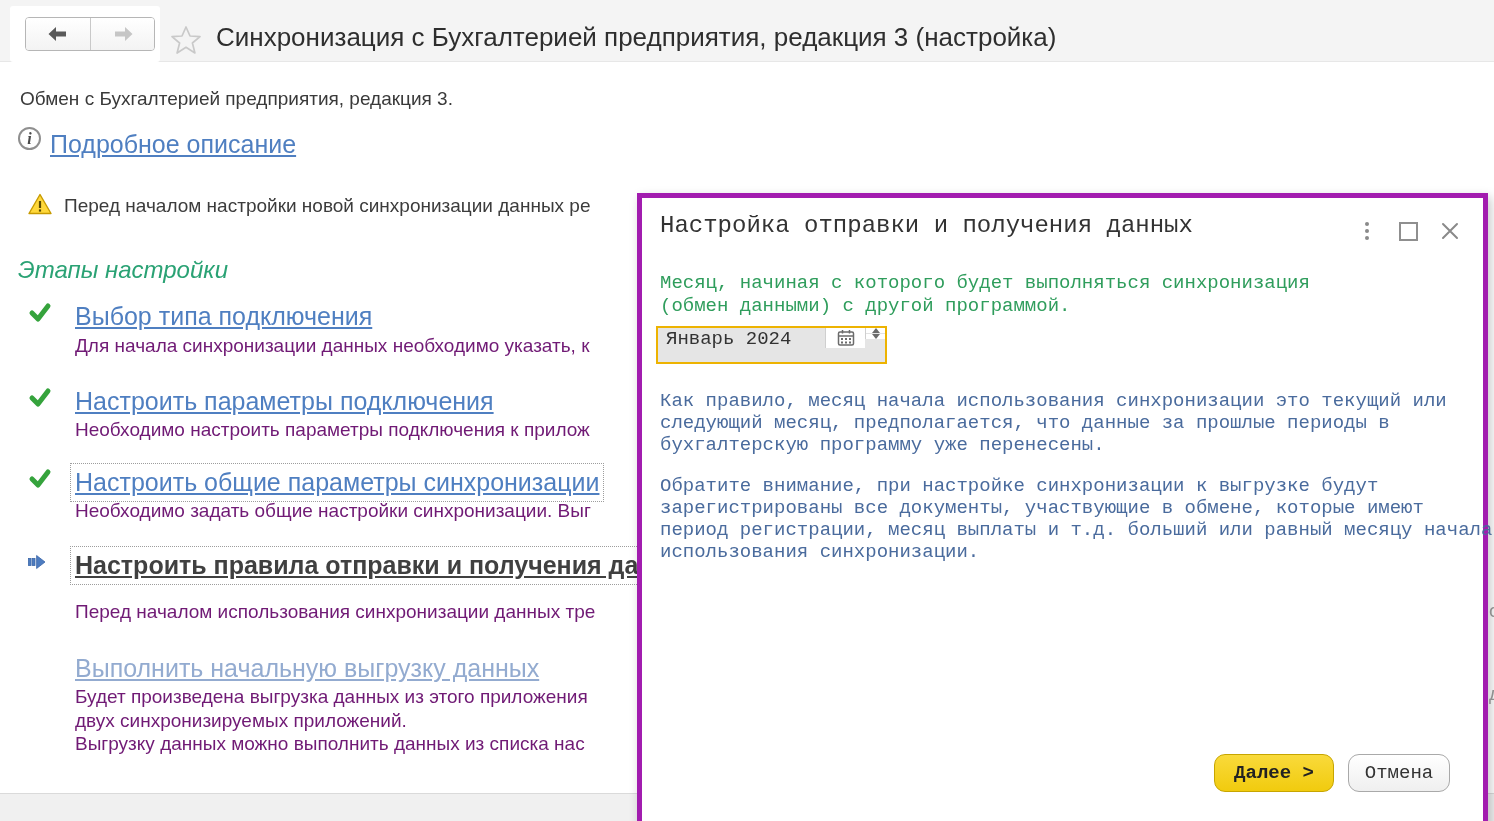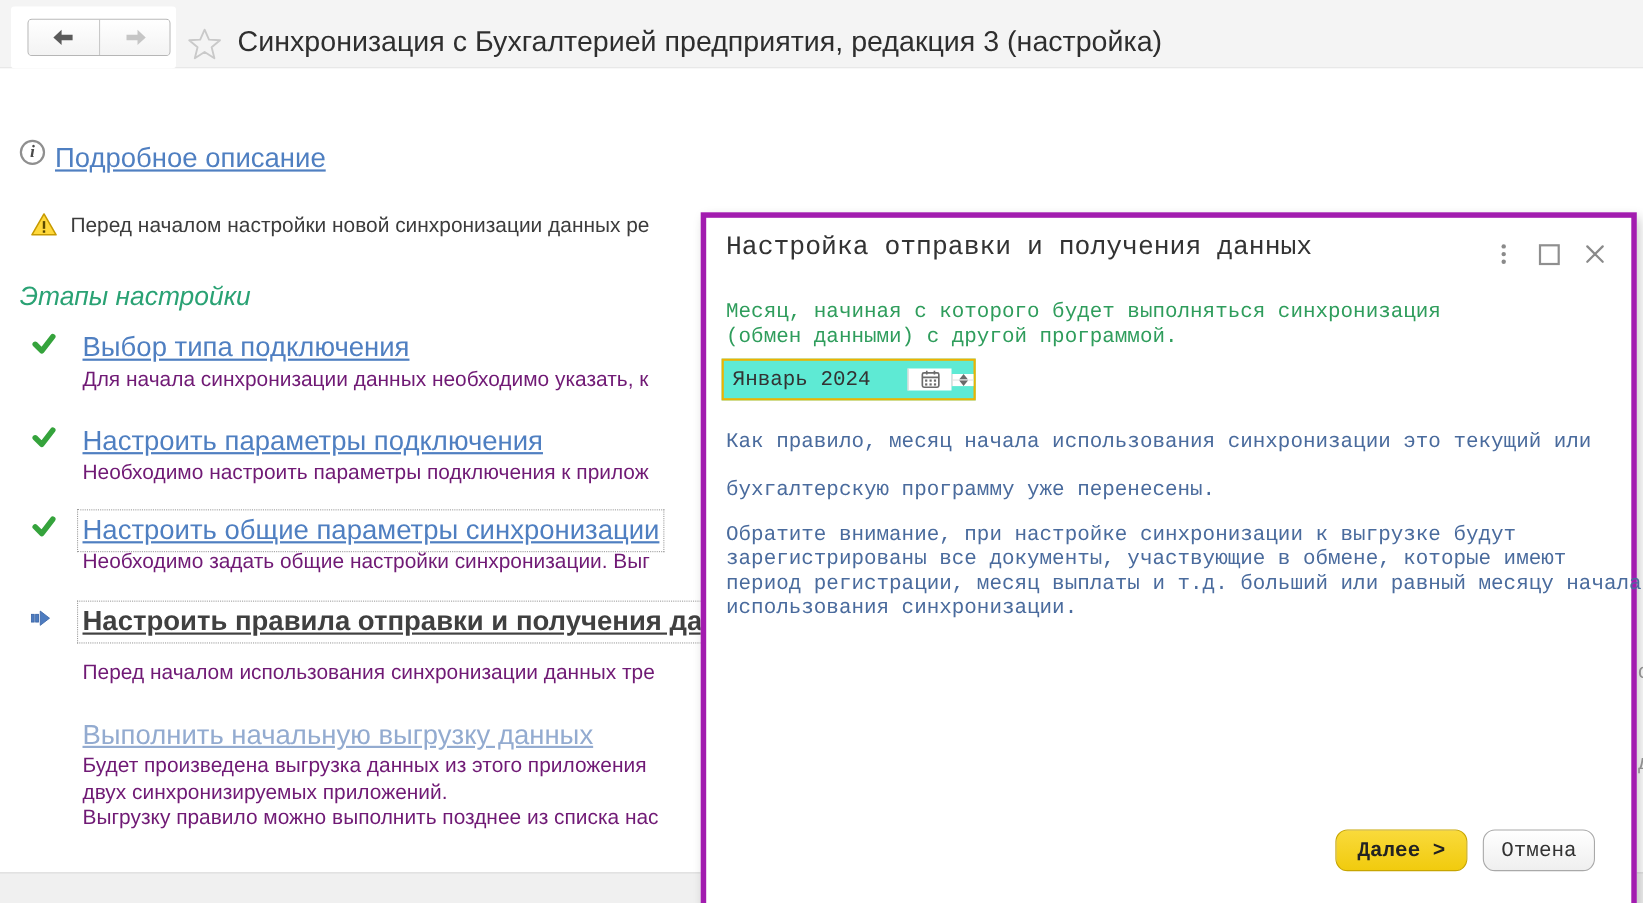--- a/index.html
+++ b/index.html
@@ -46,21 +46,21 @@
   .dialog { position:absolute; left:637px; top:193px; width:851px; height:678px; background:#ffffff;
             border:5px solid #a21caf; box-shadow:3px 4px 10px rgba(0,0,0,0.22); z-index:10;font-family:Liberation Mono, monospace; }
   .dlg-title { left:18px; top:14px; font-size:24px; color:#333333; }
   .dlg-ctrl { top:22px; width:22px; height:22px; display:flex; align-items:center; justify-content:center; cursor:pointer; }
   .kebab { left:714px; }
   .kebab-dots { width:4px; height:4px; border-radius:50%; background:#8a8a8a; box-shadow:0 7px 0 #8a8a8a, 0 14px 0 #8a8a8a; margin-bottom:14px; }
   .maxi { left:755px; }
   .maxi-box { width:19px; height:19px; border:2px solid #8f8f8f; background:transparent; }
   .close { left:797px; }
   .dlg-hint { left:18px; font-size:19px; color:#2f9d5c; }
-  .month-field { left:14px; top:128px; width:231px; height:38px; border:2px solid #edb301; background:#5eead4; display:flex; align-items:center; cursor:text; }
+  .month-field { left:14px; top:128px; width:231px; height:38px; border:2px solid #edb301; background:#e5e5e5; display:flex; align-items:flex-start; cursor:text; }
   .month-value { flex:1; display:flex; align-items:center; padding-left:8px; font-size:19px; color:#333333; }
   .cal-btn { width:40px; border-left:1px solid #cfcfcf; display:flex; align-items:center; justify-content:center; cursor:pointer; background:#fff; }
   .spin { width:20px; border-left:1px solid #cfcfcf; display:flex; flex-direction:column; background:#fff; }
   .spin-half { flex:1; display:flex; align-items:center; justify-content:center; cursor:pointer; }
   .spin-half + .spin-half { border-top:1px solid #e2e2e2; }
   .tri-up { width:0; height:0; border-left:4px solid transparent; border-right:4px solid transparent; border-bottom:5px solid #6a6a6a; }
   .tri-dn { width:0; height:0; border-left:4px solid transparent; border-right:4px solid transparent; border-top:5px solid #6a6a6a; }
   .dlg-para { left:18px; font-size:19px; color:#4a6b9d; }
   .btn { position:absolute; top:556px; height:38px; border-radius:11px; font-size:19px; display:flex; align-items:center; justify-content:center; cursor:pointer; font-family:inherit; }
   .btn-next { left:572px; width:120px; background:linear-gradient(#f9da3b,#f1cb0e); border:1px solid #c7a500; font-weight:bold; color:#222222; }
@@ -87,20 +87,21 @@
       </div>
     </div>
     <span class="star">
       <svg width="32" height="32" viewBox="0 0 32 32">
         <path d="M16 3 L20 12 L30 12.6 L22.4 19 L24.9 29 L16 23.3 L7.1 29 L9.6 19 L2 12.6 L12 12 Z" fill="none" stroke="#c9c9c9" stroke-width="1.7" stroke-linejoin="round"></path>
       </svg>
     </span>
     <div class="page-title">Синхронизация с Бухгалтерией предприятия, редакция 3 (настройка)</div>
   </div>
 
+  <div class="abs intro-text nowrap">Обмен с Бухгалтерией предприятия, редакция 3.</div>
   <span class="abs info-icon"></span>
   <a class="abs link detail-link nowrap">Подробное описание</a>
 
   <span class="abs warn-icon">
     <svg width="24" height="22" viewBox="0 0 24 22">
       <path d="M12 1.5 L23 20.5 L1 20.5 Z" fill="#ffd83b" stroke="#c79a00" stroke-width="1.4" stroke-linejoin="round"></path>
       <rect x="10.9" y="8" width="2.2" height="7" fill="#5b4a00"></rect>
       <rect x="10.9" y="16.4" width="2.2" height="2.2" fill="#5b4a00"></rect>
     </svg>
   </span>
@@ -140,21 +141,21 @@
         <path d="M8.6 3.5 L17 10 L8.6 16.5 Z"></path>
       </g>
     </svg>
   </span>
   <a class="abs link step-link step-link-current focus-dotted nowrap" style="top:551px">Настроить правила отправки и получения данных</a>
   <div class="abs step-desc nowrap" style="top:601px">Перед началом использования синхронизации данных тре</div>
 
   <a class="abs link step-link step-link-muted nowrap" style="top:654px">Выполнить начальную выгрузку данных</a>
   <div class="abs step-desc nowrap" style="top:686px">Будет произведена выгрузка данных из этого приложения</div>
   <div class="abs step-desc nowrap" style="top:710px">двух синхронизируемых приложений.</div>
-  <div class="abs step-desc nowrap" style="top:733px">Выгрузку правило можно выполнить позднее из списка нас</div>
+  <div class="abs step-desc nowrap" style="top:733px">Выгрузку данных можно выполнить данных из списка нас</div>
 
   <div class="abs edge-frag nowrap" style="top:600px">о</div>
   <div class="abs edge-frag nowrap" style="top:683px">д</div>
 
   <div class="footer-strip"></div>
 
   <div class="dialog">
     <div class="abs dlg-title nowrap">Настройка отправки и получения данных</div>
 
     <span class="abs dlg-ctrl kebab">
@@ -194,20 +195,21 @@
         <div class="spin-half">
             <span class="tri-up"></span>
           </div>
         <div class="spin-half">
             <span class="tri-dn"></span>
           </div>
       </div>
     </div>
 
     <div class="abs dlg-para nowrap" style="top:192px">Как правило, месяц начала использования синхронизации это текущий или</div>
+    <div class="abs dlg-para nowrap" style="top:214px">следующий месяц, предполагается, что данные за прошлые периоды в</div>
     <div class="abs dlg-para nowrap" style="top:236px">бухгалтерскую программу уже перенесены.</div>
 
     <div class="abs dlg-para nowrap" style="top:277px">Обратите внимание, при настройке синхронизации к выгрузке будут</div>
     <div class="abs dlg-para nowrap" style="top:299px">зарегистрированы все документы, участвующие в обмене, которые имеют</div>
     <div class="abs dlg-para nowrap" style="top:321px">период регистрации, месяц выплаты и т.д. больший или равный месяцу начала</div>
     <div class="abs dlg-para nowrap" style="top:343px">использования синхронизации.</div>
 
     <button class="btn btn-next">Далее &gt;</button>
     <button class="btn btn-cancel">Отмена</button>
   </div>

